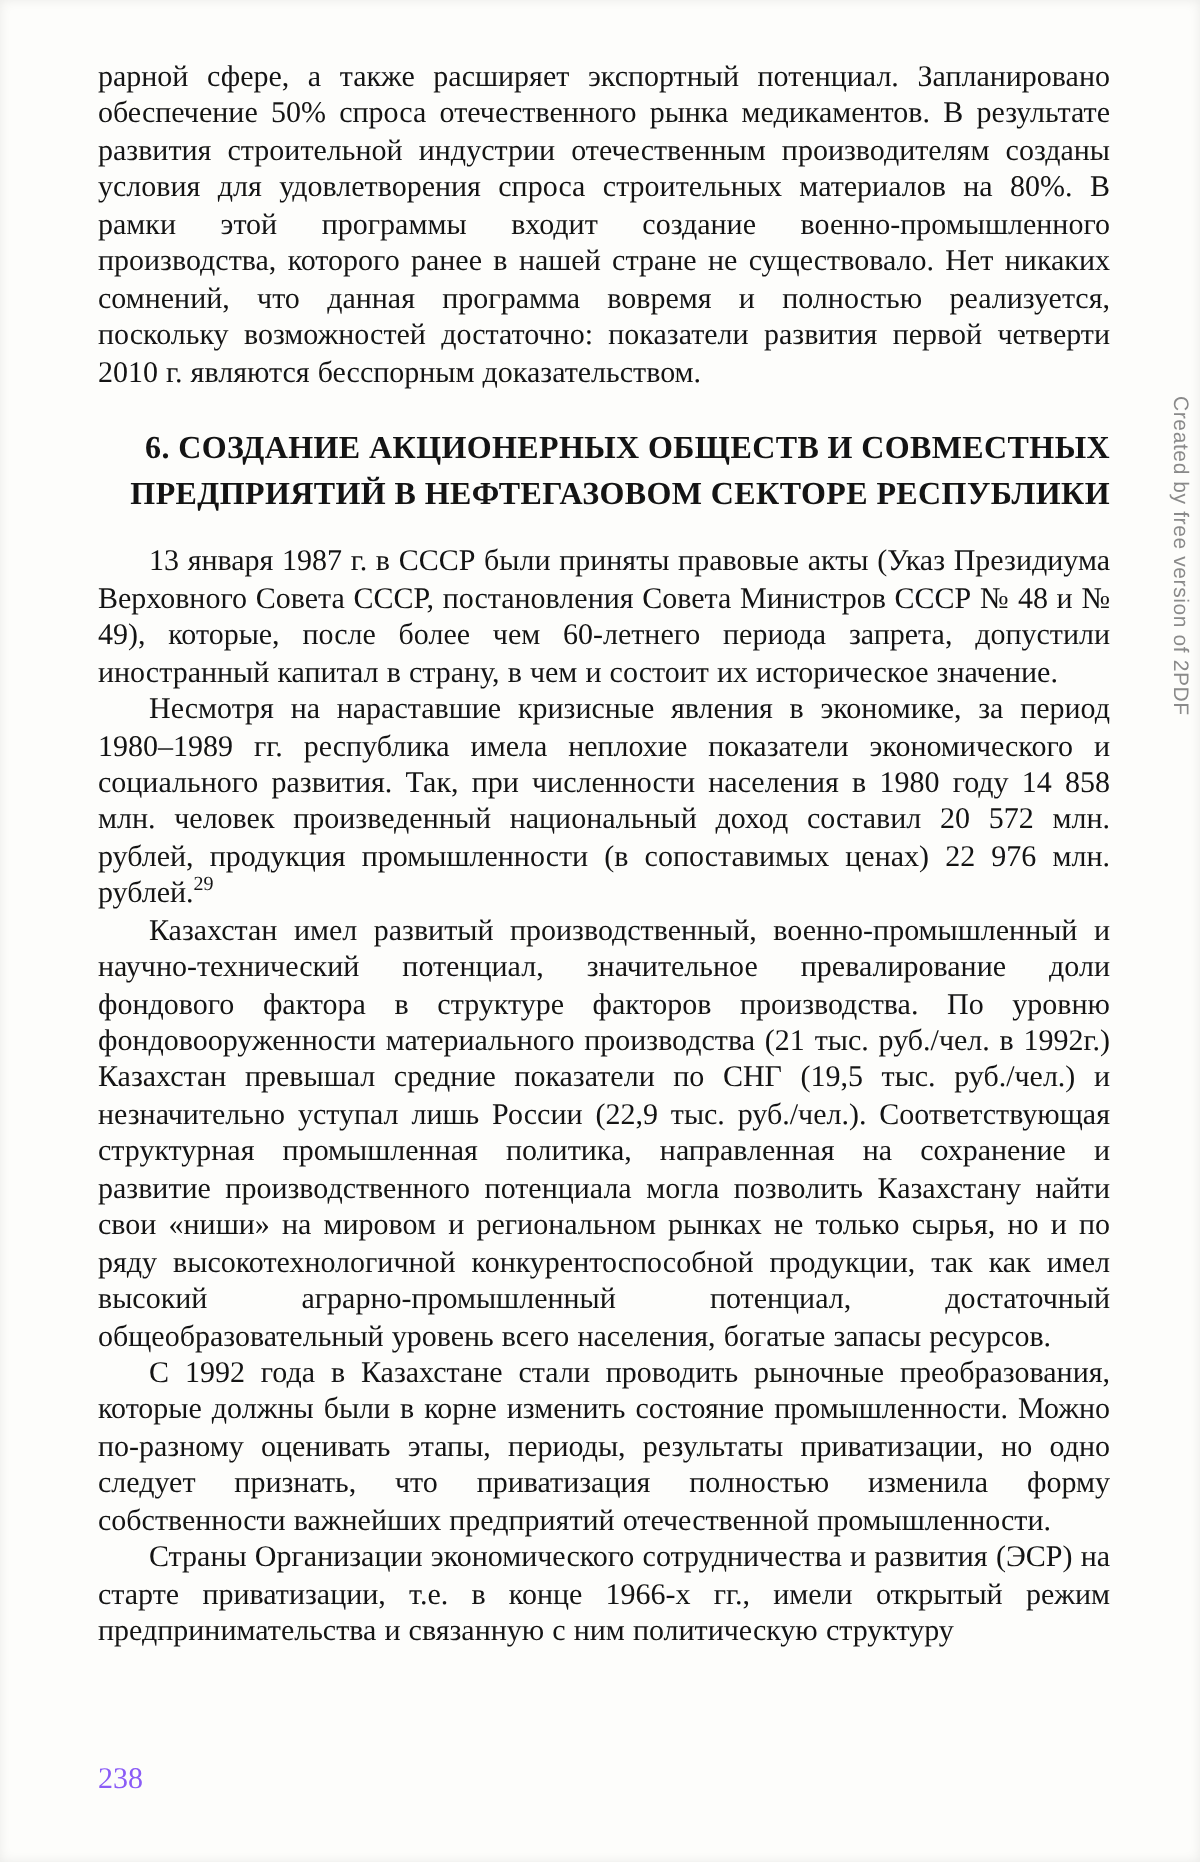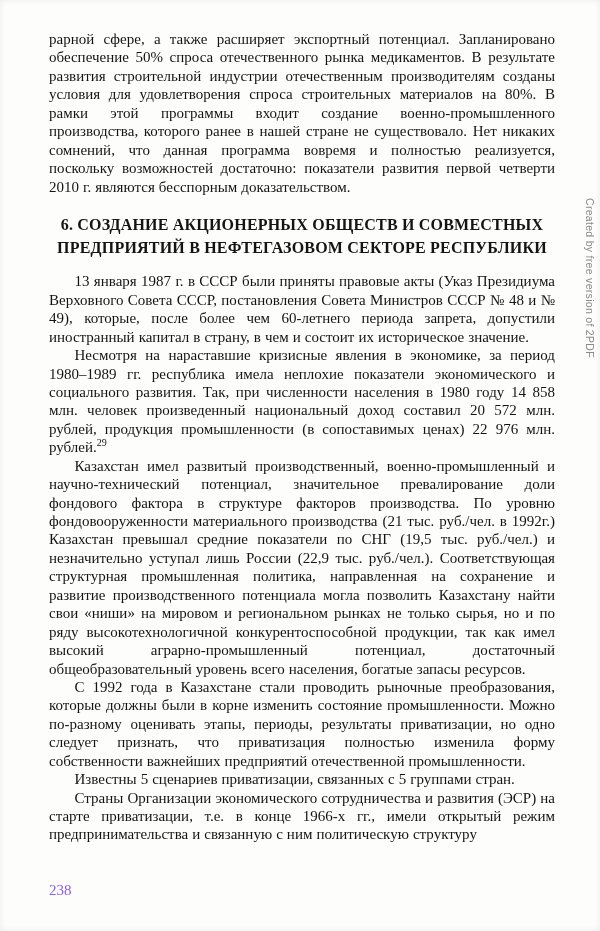--- a/index.html
+++ b/index.html
@@ -33,21 +33,21 @@
     word-spacing: 0.02em;
   }
   .para.no-indent {
     text-indent: 0;
   }
   .section-heading {
     font-size: 16px;
     font-weight: bold;
     line-height: 1.45;
     margin: 17px 0 13px 0;
-    text-align: center;
+    text-align: right;
     letter-spacing: 0.2px;
   }
   sup.footnote {
     font-size: 10px;
     line-height: 0;
   }
   .page-number {
     position: absolute;
     left: 49px;
     bottom: 32px;
@@ -79,21 +79,20 @@
     <h2 class="section-heading">6. СОЗДАНИЕ АКЦИОНЕРНЫХ ОБЩЕСТВ И СОВМЕСТНЫХ ПРЕДПРИЯТИЙ В  НЕФТЕГАЗОВОМ СЕКТОРЕ РЕСПУБЛИКИ</h2>
 
     <p class="para">13 января 1987 г. в СССР были приняты правовые акты (Указ Президиума Верховного Совета СССР, постановления Совета Министров СССР № 48 и № 49), которые, после более чем 60-летнего периода запрета, допустили иностранный капитал в страну, в чем и состоит их историческое значение.</p>
 
     <p class="para"><span>Несмотря на нараставшие кризисные явления в экономике, за период 1980–1989 гг. республика имела неплохие показатели экономического и социального развития. Так, при численности населения в 1980 году 14 858 млн. человек произведенный национальный доход составил 20 572 млн. рублей, продукция промышленности (в сопоставимых ценах) 22 976 млн. рублей.</span><sup class="footnote">29</sup></p>
 
     <p class="para">Казахстан имел развитый производственный, военно-промышленный и научно-технический потенциал, значительное превалирование доли фондового фактора в структуре факторов производства. По уровню фондовооруженности материального производства (21 тыс. руб./чел. в 1992г.) Казахстан превышал средние показатели по СНГ (19,5 тыс. руб./чел.) и незначительно уступал лишь России (22,9 тыс. руб./чел.). Соответствующая структурная промышленная политика, направленная на сохранение и развитие производственного потенциала могла позволить Казахстану найти свои «ниши» на мировом и региональном рынках не только сырья, но и по ряду высокотехнологичной конкурентоспособной продукции, так как имел высокий аграрно-промышленный потенциал, достаточный общеобразовательный  уровень всего населения, богатые запасы ресурсов.</p>
 
     <p class="para">С 1992 года в Казахстане стали проводить рыночные преобразования, которые должны были в корне изменить состояние промышленности. Можно по-разному оценивать этапы, периоды, результаты приватизации, но одно следует признать, что приватизация полностью изменила форму собственности важнейших предприятий отечественной промышленности.</p>
 
-    <p class="para">Известны 5 сценариев приватизации, связанных с 5 группами стран.</p>
 
     <p class="para">Страны Организации экономического сотрудничества и развития (ЭСР) на старте приватизации, т.е. в конце 1966-х гг., имели открытый режим предпринимательства и связанную с ним политическую структуру</p>
 
   </main>
 
   <div class="page-number">238</div>
 
   <div class="watermark">Created by free version of 2PDF</div>
 
 </div>

